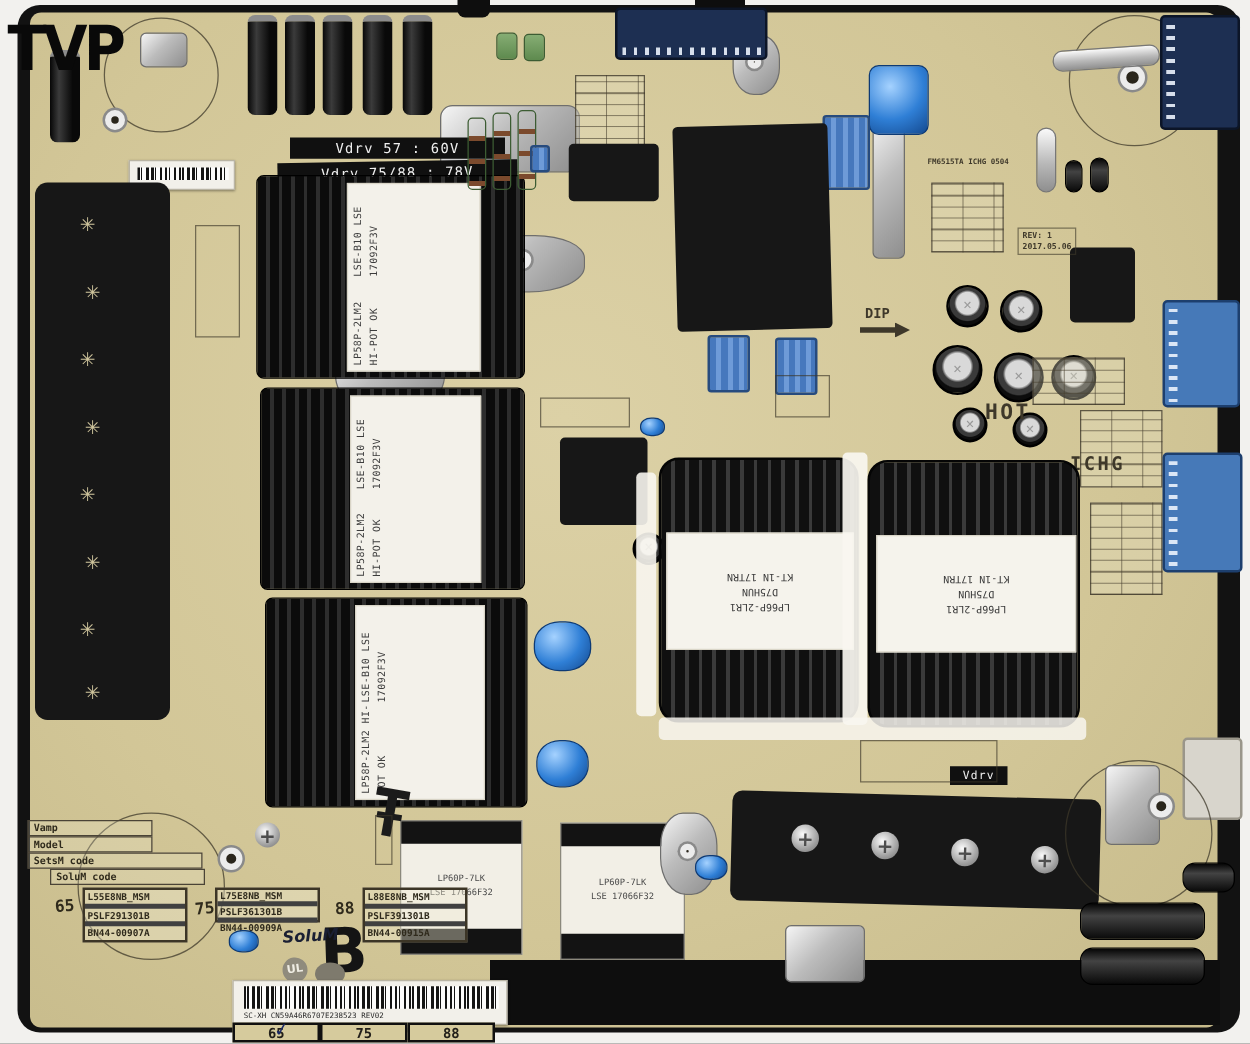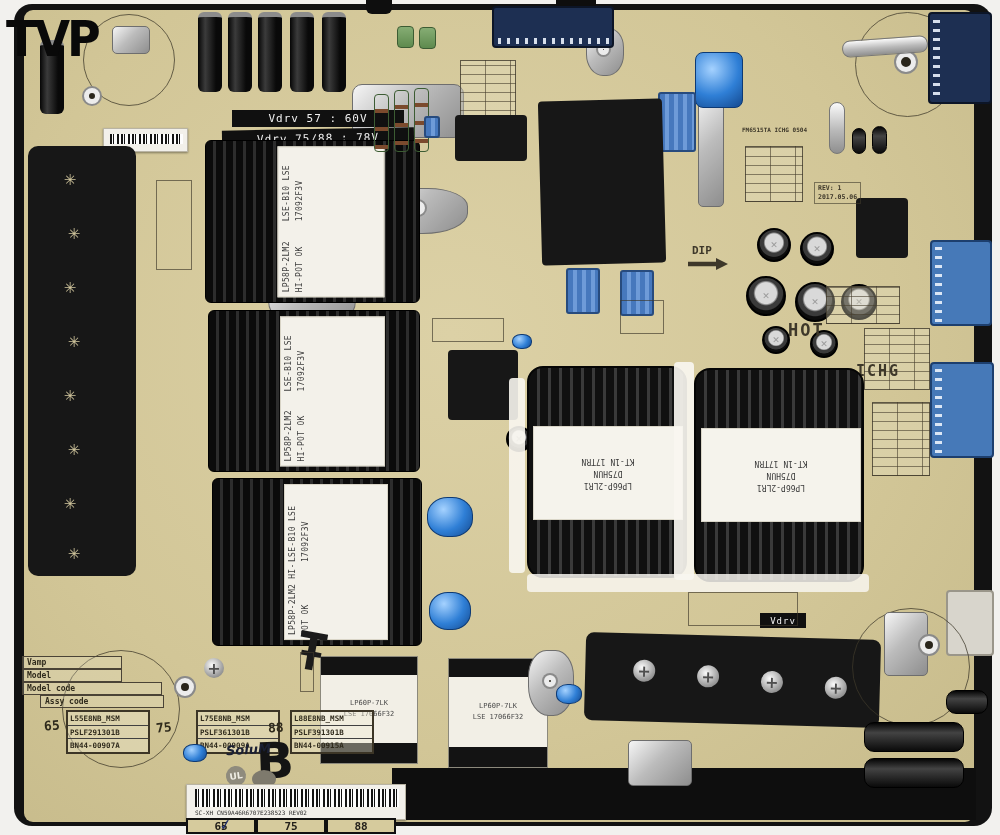--- a/index.html
+++ b/index.html
@@ -52,21 +52,21 @@
   .lblue{background:#4679b8;border:2px solid #1d3f6e}
   .teeth{background:repeating-linear-gradient(180deg,rgba(235,242,252,.9) 0 3px,transparent 3px 9px)}
   .teethx{background:repeating-linear-gradient(90deg,rgba(235,242,252,.9) 0 3px,transparent 3px 9px)}
   .green{background:linear-gradient(180deg,#86ad74,#5e8a4e);border:1px solid #3c5c33;border-radius:4px}
   .gband{background:repeating-linear-gradient(180deg,transparent 0 14px,#7b4a2d 14px 18px)}
   .fuse{background:linear-gradient(180deg,#fafafa,#b9b9b9 55%,#8f8f8f);border-radius:8px;border:1px solid #777}
   .barcode{background:repeating-linear-gradient(90deg,#141414 0 2px,#fdfdfd 2px 3px,#141414 3px 4px,#fdfdfd 4px 7px,#141414 7px 9px,#fdfdfd 9px 11px)}
   .sticker{background:#f2f0ea;border:1px solid #b9b4a4;box-shadow:0 1px 2px rgba(0,0,0,.4)}
   .pbox{border:2px solid #3c3526;background:rgba(240,234,210,.4);color:#2f2a1c;
     font:bold 7.5px "DejaVu Sans Mono",monospace;display:flex;flex-direction:column}
-  .pbox div{flex:1;display:flex;align-items:center;padding-left:2px;border-bottom:1px solid #404040}
+  .pbox div{flex:1;display:flex;align-items:center;padding-left:2px;border-bottom:4px solid #404040}
   .pbox div:last-child{border-bottom:none}
   .rowlab{border:1px solid #4a4336;color:#2f2a1c;font:bold 8px "DejaVu Sans Mono",monospace;
     display:flex;align-items:center;padding-left:4px;background:rgba(240,234,210,.25)}
   .szcell{border:2px solid #101010;background:#d6cb9d;color:#23201a;font:bold 11px "DejaVu Sans Mono",monospace;
     display:flex;align-items:center;justify-content:center;position:relative}
   .num{font:bold 13px "DejaVu Sans Mono",monospace;color:#2f2a1c}
   .wm{font-weight:900;color:#090909;letter-spacing:-3px;transform:scaleY(1.08)}
   .dip-arrow{background:#3e382a;clip-path:polygon(0 32%,70% 32%,70% 0,100% 50%,70% 100%,70% 68%,0 68%)}
 </style>
 </head>
@@ -262,31 +262,31 @@
 <div class="c hcap" style="left:864px;top:722px;width:100px;height:30px"></div>
 <div class="c hcap" style="left:864px;top:758px;width:100px;height:30px"></div>
 <div class="c hcap" style="left:946px;top:690px;width:42px;height:24px"></div>
 
 <div class="c ring" style="left:62px;top:650px;width:118px;height:118px"></div>
 <div class="c holec" style="left:176px;top:678px;width:18px;height:18px"></div>
 <div class="c screw" style="left:204px;top:658px;width:20px;height:20px"></div>
 
 <div class="c rowlab" style="left:22px;top:656px;width:100px;height:13px">Vamp</div>
 <div class="c rowlab" style="left:22px;top:669px;width:100px;height:13px">Model</div>
-<div class="c rowlab" style="left:22px;top:682px;width:140px;height:13px">Model code</div>
-<div class="c rowlab" style="left:40px;top:695px;width:124px;height:13px">Assy code</div>
+<div class="c rowlab" style="left:22px;top:682px;width:140px;height:13px">SetsM code</div>
+<div class="c rowlab" style="left:40px;top:695px;width:124px;height:13px">SoluM code</div>
 
 <div class="c num" style="left:44px;top:718px;transform:rotate(-4deg)">65</div>
 <div class="c pbox" style="left:66px;top:710px;width:84px;height:44px">
   <div>L55E8NB_MSM</div>
   <div>PSLF291301B</div>
   <div>BN44-00907A</div>
 </div>
 <div class="c num" style="left:156px;top:720px;transform:rotate(-6deg)">75</div>
-<div class="c pbox" style="left:196px;top:710px;width:84px;height:44px">
+<div class="c pbox" style="left:172px;top:710px;width:84px;height:28px">
   <div>L75E8NB_MSM</div>
   <div>PSLF361301B</div>
   <div>BN44-00909A</div>
 </div>
 <div class="c num" style="left:268px;top:720px;transform:rotate(-3deg)">88</div>
 <div class="c pbox" style="left:290px;top:710px;width:84px;height:44px">
   <div>L88E8NB_MSM</div>
   <div>PSLF391301B</div>
   <div>BN44-00915A</div>
 </div>

